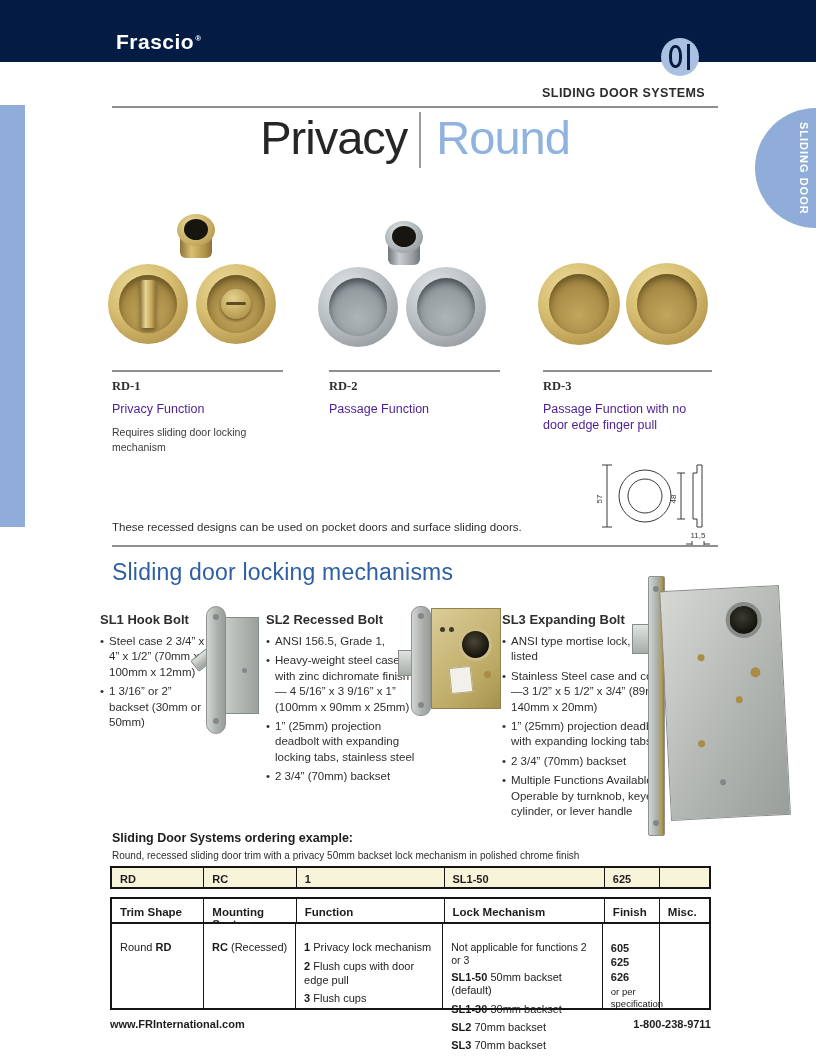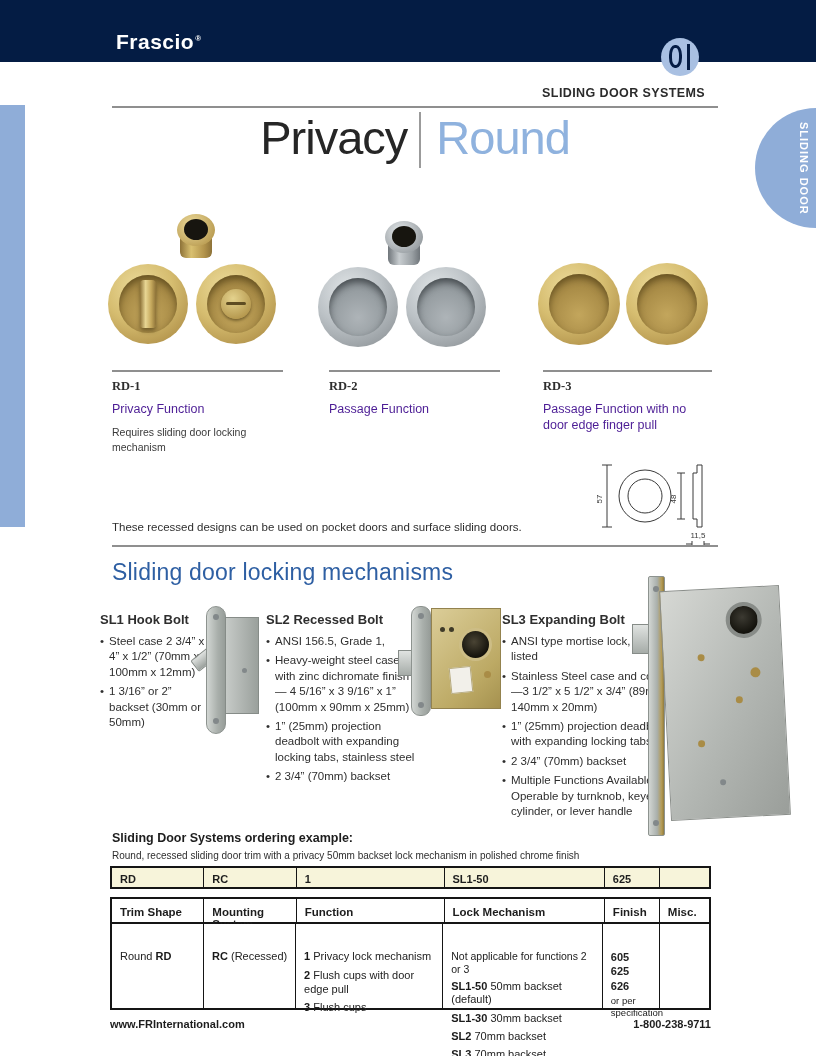--- a/index.html
+++ b/index.html
@@ -90,21 +90,21 @@
   
   .ordering-title { position:absolute; left:112px; top:831px; font-weight:bold; font-size:12.5px; color:#1d1d1d; }
   .ordering-sub { position:absolute; left:112px; top:850px; font-size:10px; color:#2e2e2e; }
   .otable { position:absolute; left:110px; width:601px; display:flex; border:2px solid #151515; }
   .ex-table { top:866px; height:23px; background:#f7f4da; }
   .ex-cell { border-right:1.5px solid #151515; font-weight:bold; font-size:11px; padding:5px 0 0 8px; color:#1d1d1d; }
   .otable > div:last-child { border-right:none; }
   .hdr-table { top:897px; height:27px; background:#ffffff; }
   .hdr-cell { border-right:1.5px solid #151515; font-weight:bold; font-size:11.5px; padding:7px 0 0 8px; color:#1d1d1d; }
   .body-table { top:924px; height:86px; background:#ffffff; border-top:none; }
-  .body-cell { border-right:1.5px solid #151515; font-size:11px; padding:26px 6px 0 8px; color:#222222; }
+  .body-cell { border-right:1.5px solid #151515; font-size:11px; padding:17px 6px 0 8px; color:#222222; }
   .c1{width:96px;} .c2{width:96px;} .c3{width:154px;} .c4{width:167px;} .c5{width:57px;} .c6{width:51px; border-right:none;}
   .fline { margin-bottom:5px; line-height:1.25; }
   .lline { margin-bottom:5px; line-height:1.2; }
   .fin-code { font-weight:bold; line-height:1.3; }
   .fin-note { font-size:9.5px; line-height:1.25; margin-top:2px; }
   b { color:#1a1a1a; }
 
   .footer-web { position:absolute; left:110px; top:1018px; font-weight:bold; font-size:11px; color:#1d1d1d; }
   .footer-phone { position:absolute; top:1018px; left:112px; width:599px; text-align:right; font-weight:bold; font-size:11px; color:#1d1d1d; }
 </style>

